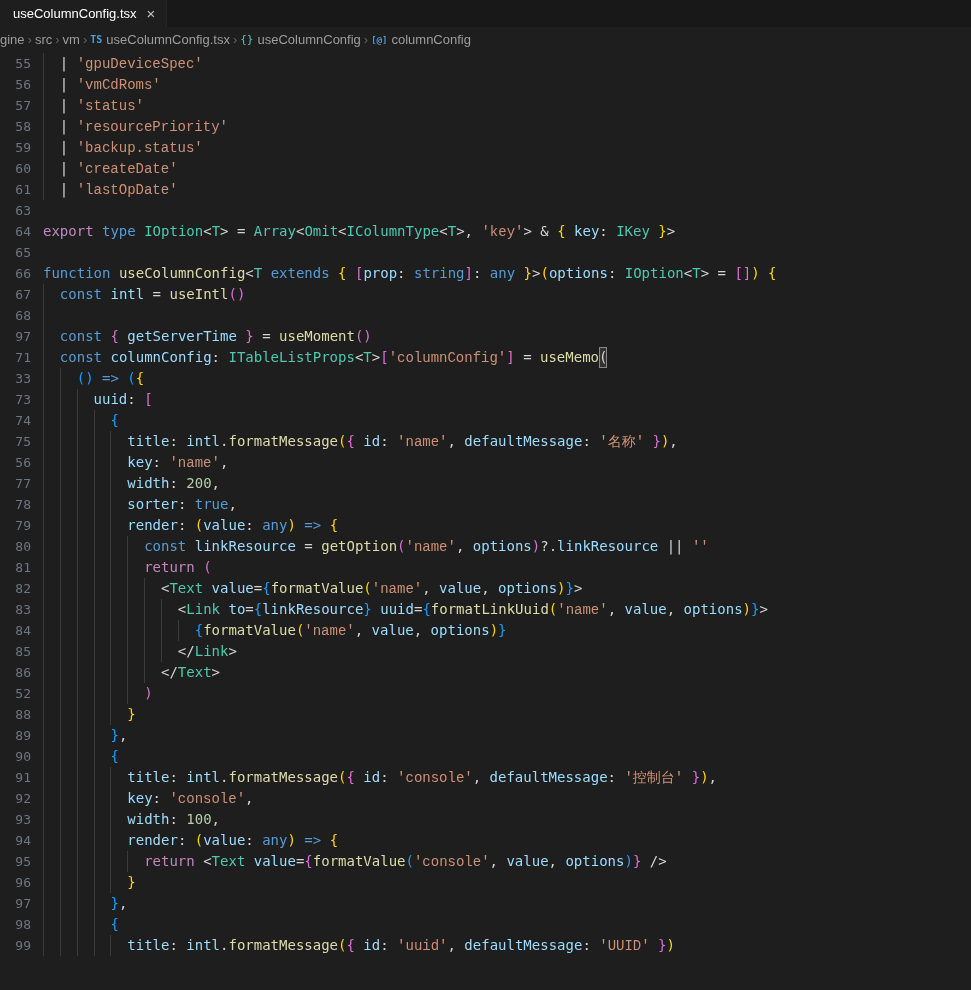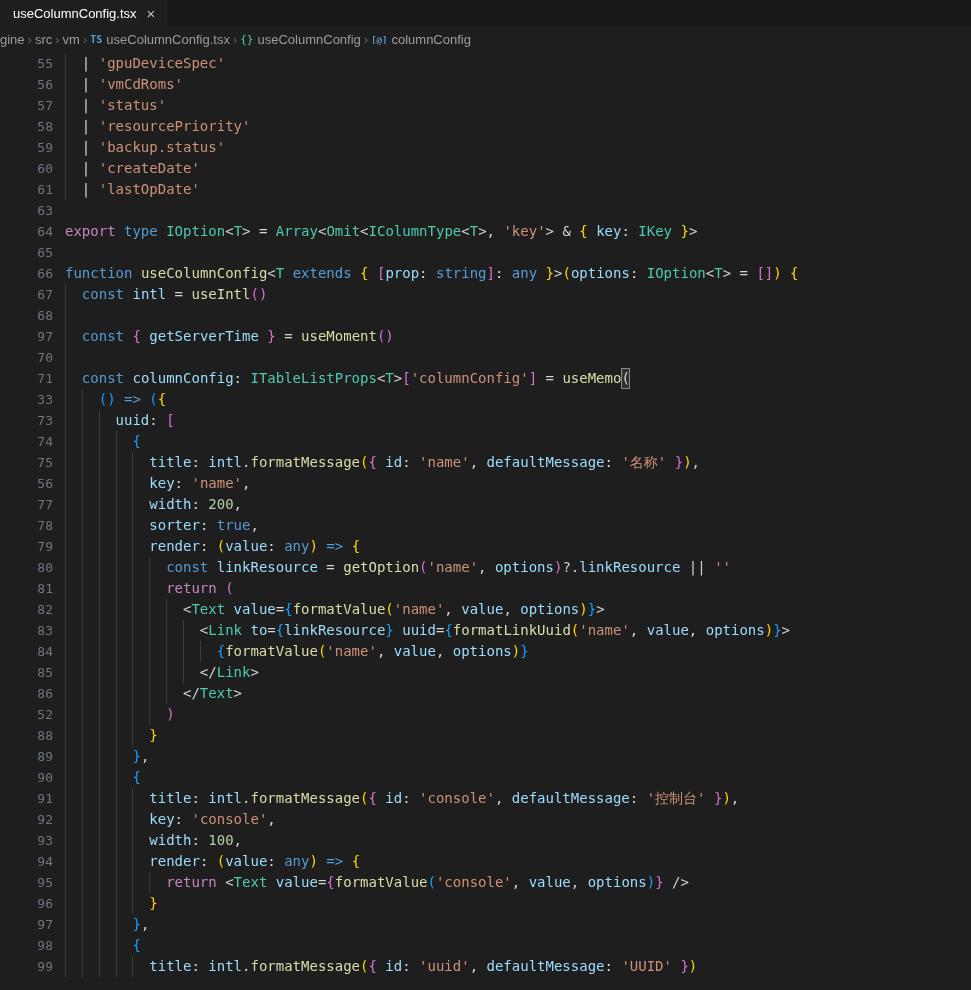--- a/index.html
+++ b/index.html
@@ -24,32 +24,32 @@
   .crumb-sep { color: #636363; margin: 0 3px; font-size: 13px; }
   .crumb-icon { display: inline-flex; align-items: center; justify-content: center;
                 font-family: "DejaVu Sans Mono", monospace; }
   .icon-ts   { color: #4d9fd6; font-weight: bold; font-size: 10px; }
   .icon-func { color: #4ec9b0; font-size: 11px; }
   .icon-var  { color: #75beff; font-size: 9px; }
 
   
   .editor { flex: 1; overflow: hidden; padding-top: 1px;
             font-family: "DejaVu Sans Mono", "Liberation Mono", monospace;
-            font-size: 14px; line-height: 21px; margin-left: 22px; }
+            font-size: 14px; line-height: 21px; }
   .code-line { display: flex; height: 21px; cursor: text; }
   .gutter { flex: none; width: 31px; text-align: right; color: #6e7681;
             font-size: 13px; line-height: 21px; user-select: none; }
   .code { position: relative; flex: 1; margin-left: 12px; white-space: pre; color: #d4d4d4; }
   .guide { position: absolute; top: 0; bottom: 0; width: 1px; background: #3b3b3b; }
 
   
   .tk-k  { color: #569cd6; }  
   .tk-c  { color: #c586c0; }  
   .tk-t  { color: #4ec9b0; }  
-  .tk-s  { color: #ce9178; }  
+  .tk-s  { color: #ce9178; font-family: Liberation Mono, monospace; }  
   .tk-n  { color: #b5cea8; }  
   .tk-f  { color: #dcdcaa; }  
   .tk-v  { color: #9cdcfe; }  
   .tk-p  { color: #d4d4d4; }  
   .tk-b1 { color: #ffd700; }  
   .tk-b2 { color: #da70d6; }  
   .tk-b3 { color: #179fff; }  
   .tk-bm { color: #d4d4d4; display: inline-block;
            box-shadow: inset 0 0 0 1px #888; background: rgba(110,110,110,.25); }
 </style>
@@ -146,24 +146,20 @@
         </div>
         <div class="code-line">
           <div class="gutter">68</div>
           <div class="code"><span class="guide" style="left: 0ch;"></span></div>
         </div>
         <div class="code-line">
           <div class="gutter">97</div>
           <div class="code"><span class="guide" style="left: 0ch;"></span><span class="tk-p">  </span><span class="tk-k">const</span><span class="tk-p"> </span><span class="tk-b2">{</span><span class="tk-p"> </span><span class="tk-v">getServerTime</span><span class="tk-p"> </span><span class="tk-b2">}</span><span class="tk-p"> = </span><span class="tk-f">useMoment</span><span class="tk-b2">()</span></div>
         </div>
         <div class="code-line">
-          <div class="gutter">70</div>
-          <div class="code"><span class="guide" style="left: 0ch;"></span></div>
-        </div>
-        <div class="code-line">
           <div class="gutter">71</div>
           <div class="code"><span class="guide" style="left: 0ch;"></span><span class="tk-p">  </span><span class="tk-k">const</span><span class="tk-p"> </span><span class="tk-v">columnConfig</span><span class="tk-p">: </span><span class="tk-t">ITableListProps</span><span class="tk-p">&lt;</span><span class="tk-t">T</span><span class="tk-p">&gt;</span><span class="tk-b2">[</span><span class="tk-s">'columnConfig'</span><span class="tk-b2">]</span><span class="tk-p"> = </span><span class="tk-f">useMemo</span><span class="tk-bm">(</span></div>
         </div>
         <div class="code-line">
           <div class="gutter">33</div>
           <div class="code"><span class="guide" style="left: 0ch;"></span><span class="guide" style="left: 2ch;"></span><span class="tk-p">    </span><span class="tk-b3">()</span><span class="tk-p"> </span><span class="tk-k">=&gt;</span><span class="tk-p"> </span><span class="tk-b3">(</span><span class="tk-b1">{</span></div>
         </div>
         <div class="code-line">
           <div class="gutter">73</div>
           <div class="code"><span class="guide" style="left: 0ch;"></span><span class="guide" style="left: 2ch;"></span><span class="guide" style="left: 4ch;"></span><span class="tk-p">      </span><span class="tk-v">uuid</span><span class="tk-p">: </span><span class="tk-b2">[</span></div>

